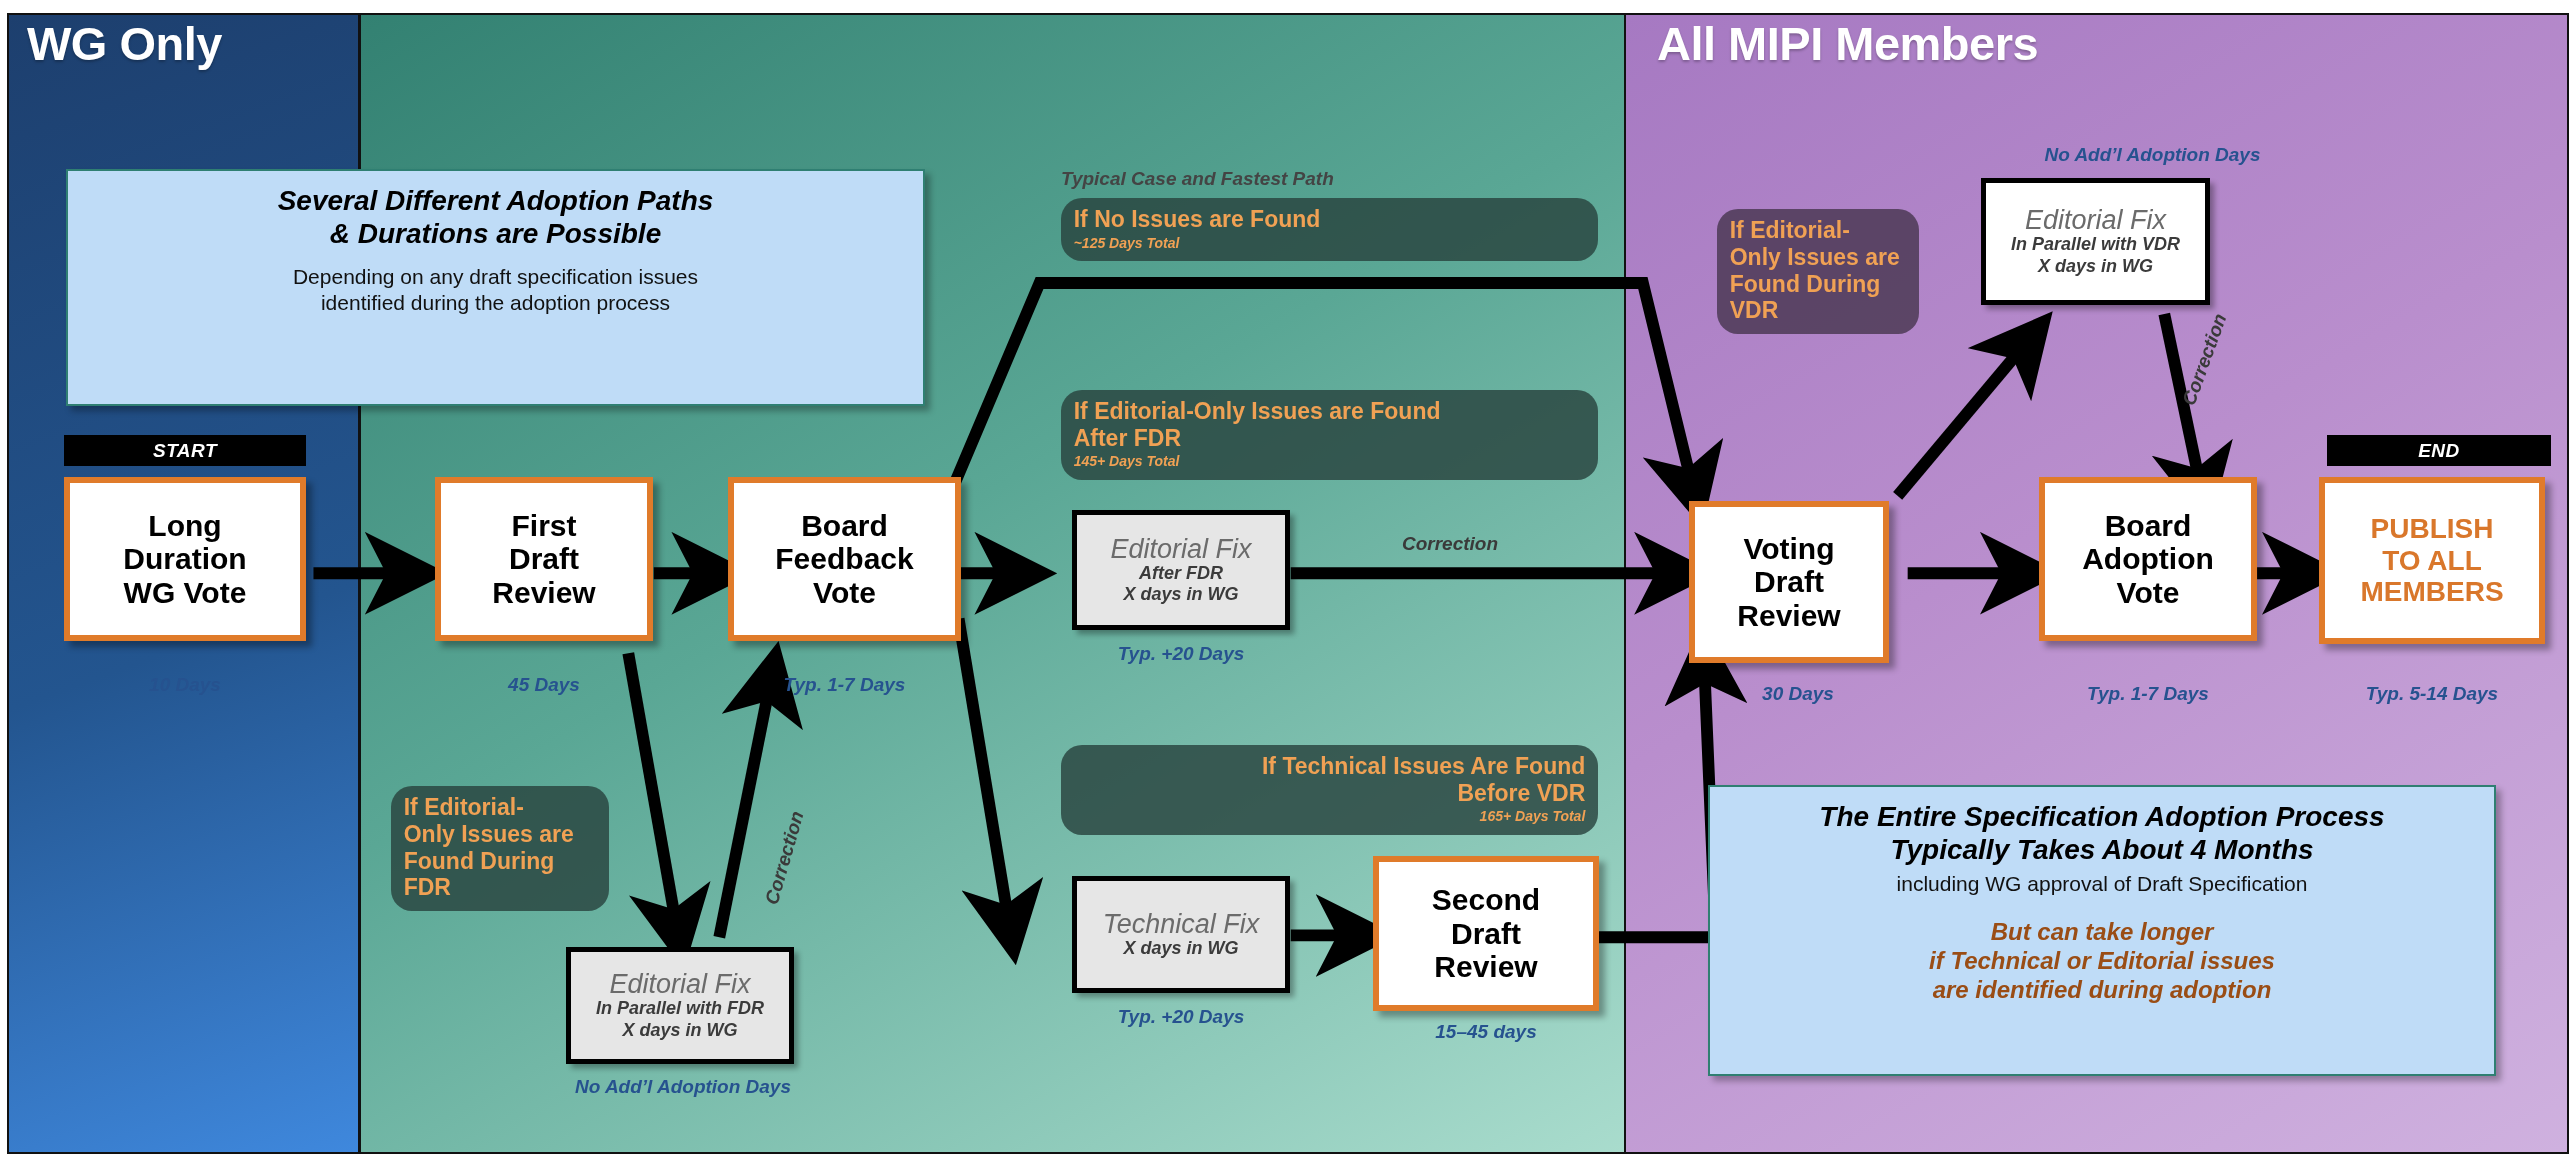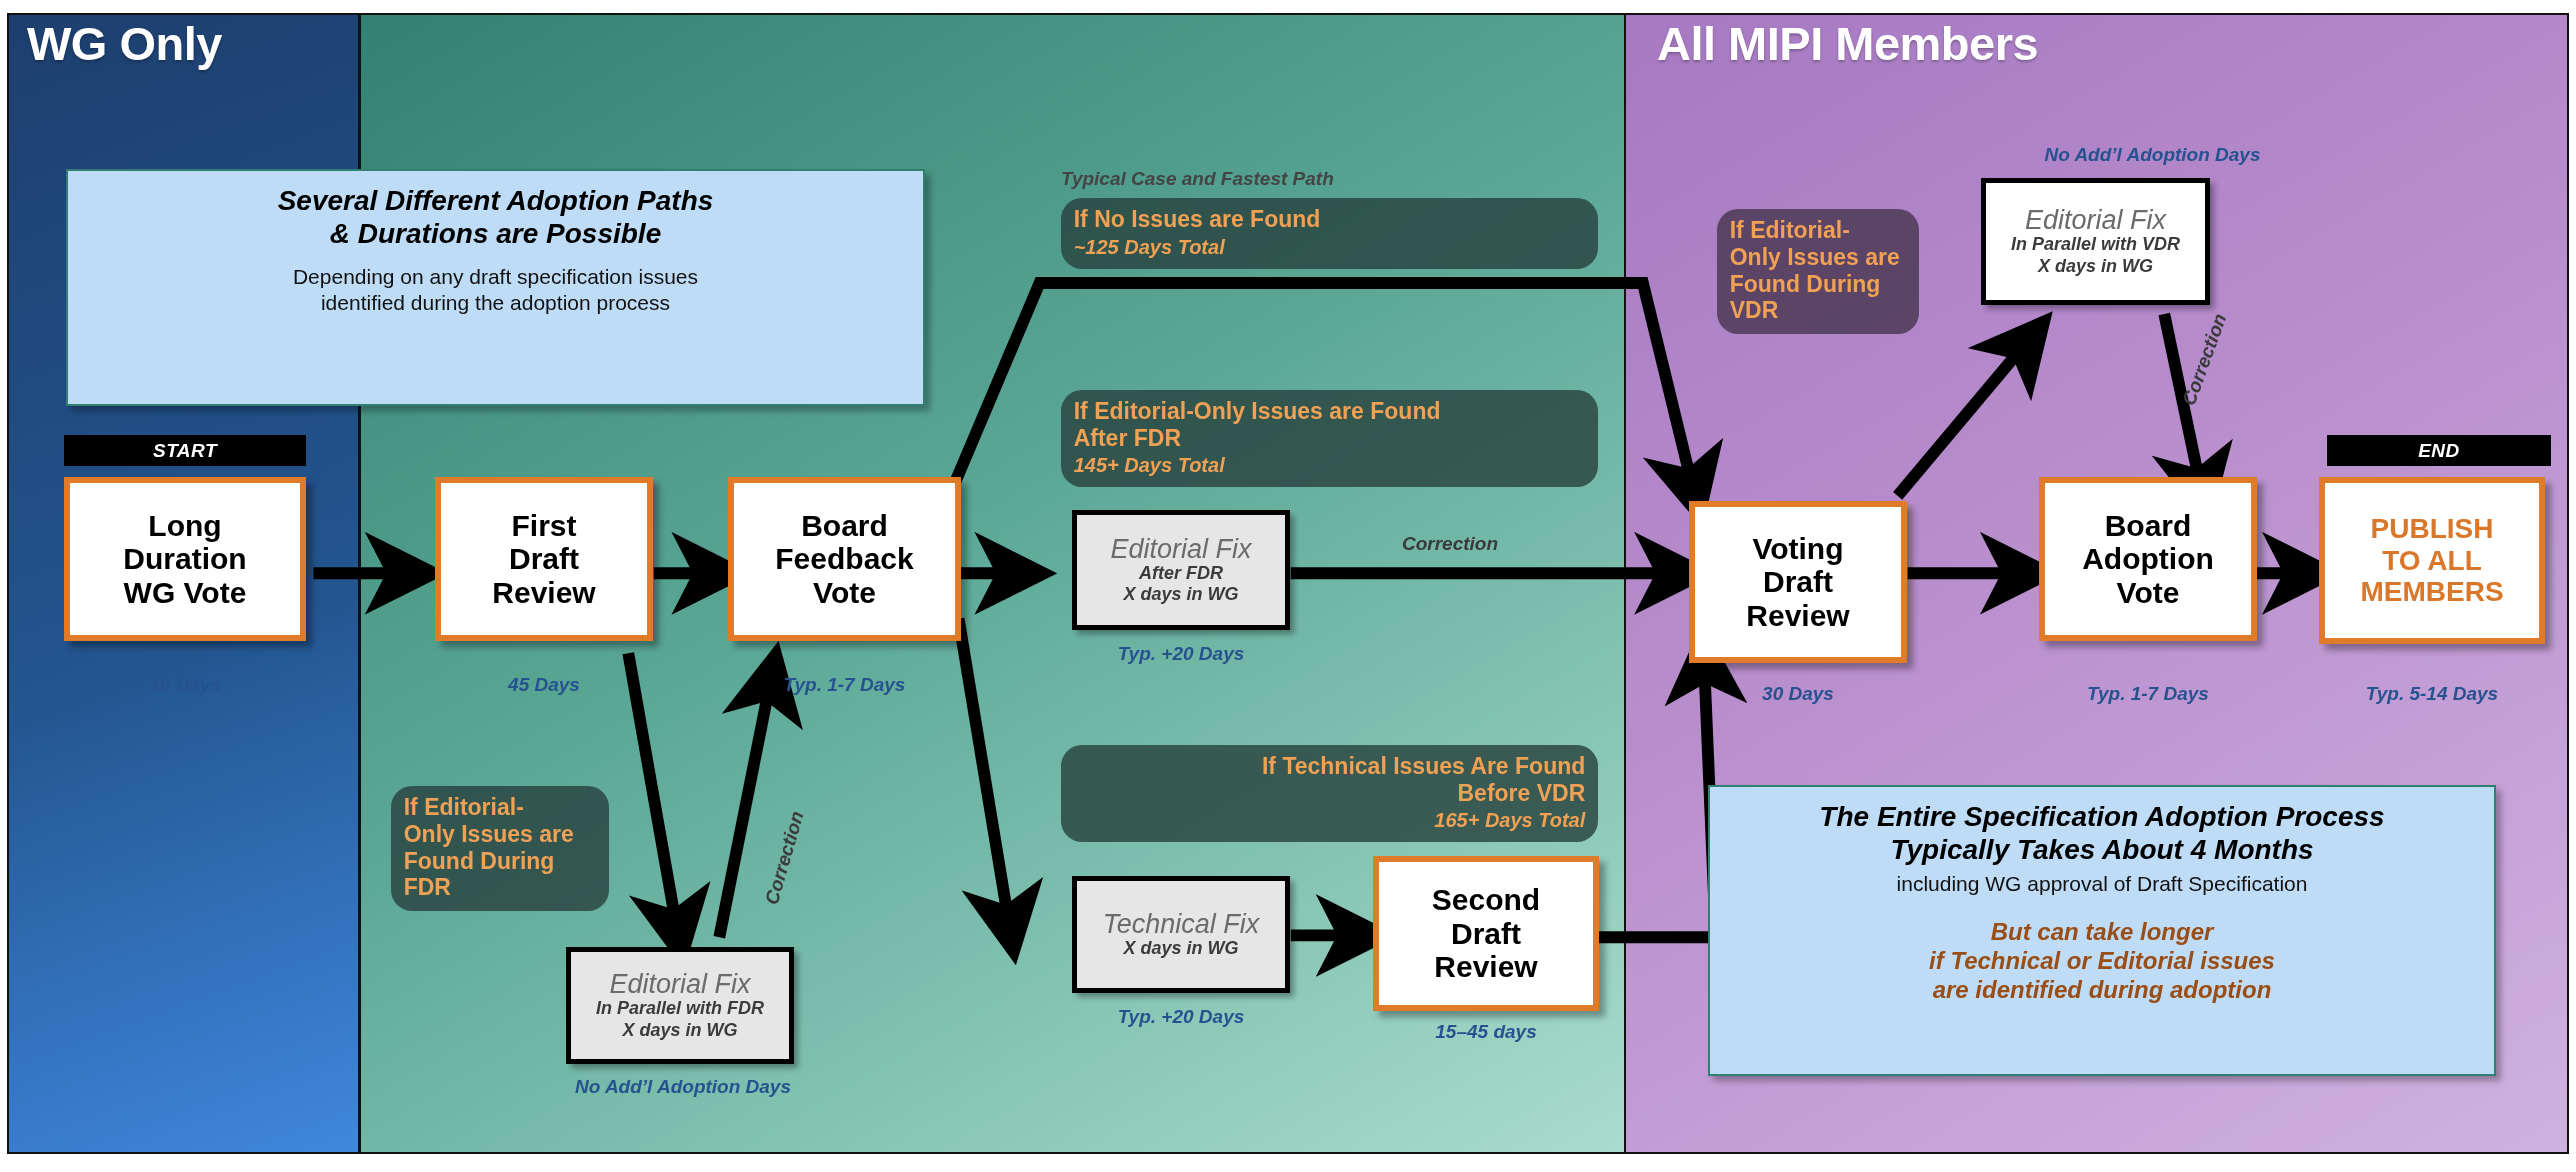--- a/index.html
+++ b/index.html
@@ -45,21 +45,21 @@
   .cap{background:#000;color:#fff;font-weight:bold;font-style:italic;font-size:19px;
        text-align:center;letter-spacing:0.5px;display:flex;align-items:center;justify-content:center;}
 
   
   .dur{color:#26528f;font-weight:bold;font-style:italic;font-size:19px;text-align:center;white-space:nowrap;}
 
   
   .note{background:rgba(40,67,62,.82);padding:8.2px 12.7px 10px 12.7px;border-radius:21px;}
   .note.purple{background:rgba(70,52,78,.80);}
   .note .n-head{color:#f0a154;font-weight:bold;font-size:23px;line-height:1.16;}
-  .note .n-sub{color:#f0a154;font-weight:bold;font-style:italic;font-size:20px;line-height:1.2;margin-top:1.8px;}
+  .note .n-sub{color:#f0a154;font-weight:bold;font-style:italic;font-size:14px;line-height:1.2;margin-top:1.8px;}
 
   
   .cap-grey{color:#444;font-weight:bold;font-style:italic;font-size:19px;white-space:nowrap;}
 
   
   .edge-label{color:#3a3a3a;font-weight:bold;font-style:italic;font-size:19px;white-space:nowrap;}
   .edge-label.rot{transform:rotate(-74deg);transform-origin:left top;}
   .edge-label.rot2{transform:rotate(-70deg);transform-origin:left top;}
 
   
@@ -208,21 +208,21 @@
   </div>
 
   <div class="abs dur" style="left:1957px;top:144px;width:391px;">No Add’l Adoption Days</div>
   <div class="abs fixbox white" style="left:1981px;top:178px;width:229px;height:127px;">
     <div class="f-title">Editorial Fix</div>
     <div class="f-line">In Parallel with VDR</div>
     <div class="f-line">X days in WG</div>
   </div>
   <div class="abs edge-label rot2" style="left:2178px;top:401px;">Correction</div>
 
-  <div class="abs pbox" style="left:1689px;top:501px;width:218px;height:162px;">
+  <div class="abs pbox" style="left:1689px;top:501px;width:200px;height:162px;">
     <span>
       <b>Voting</b><br><b>Draft</b><br><b>Review</b>
     </span>
   </div>
   <div class="abs dur" style="left:1689px;top:683px;width:218px;">30 Days</div>
 
   <div class="abs pbox" style="left:2039px;top:477px;width:218px;height:164px;">
     <span>
       <b>Board</b><br><b>Adoption</b><br><b>Vote</b>
     </span>

